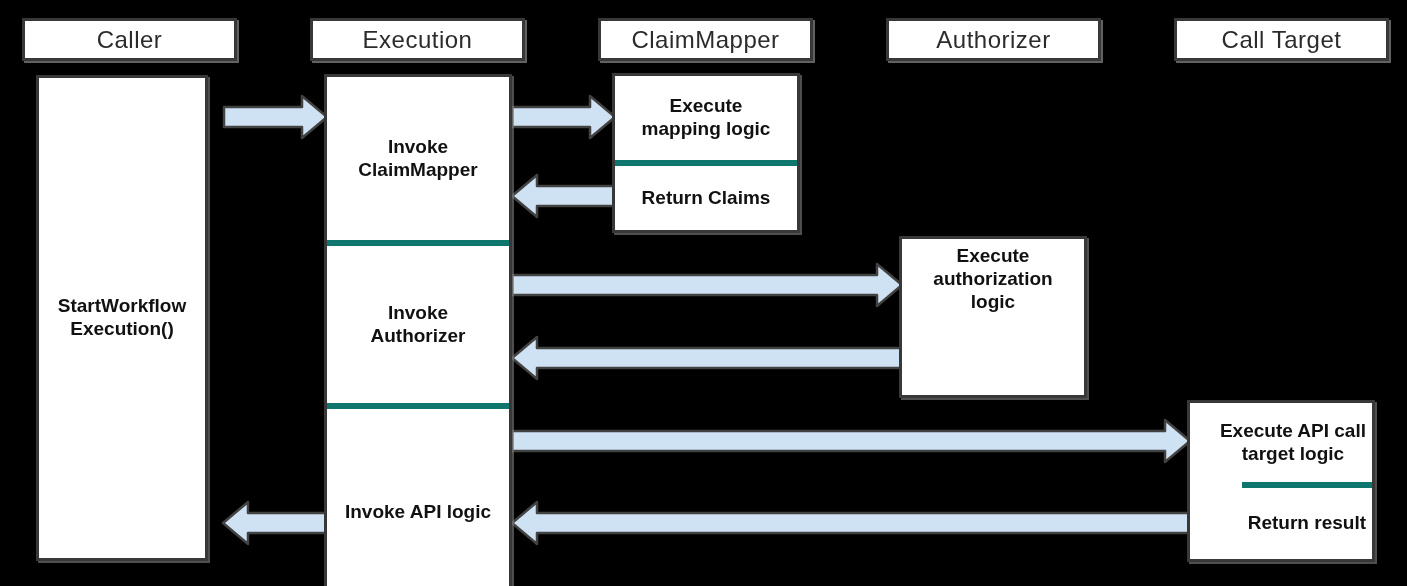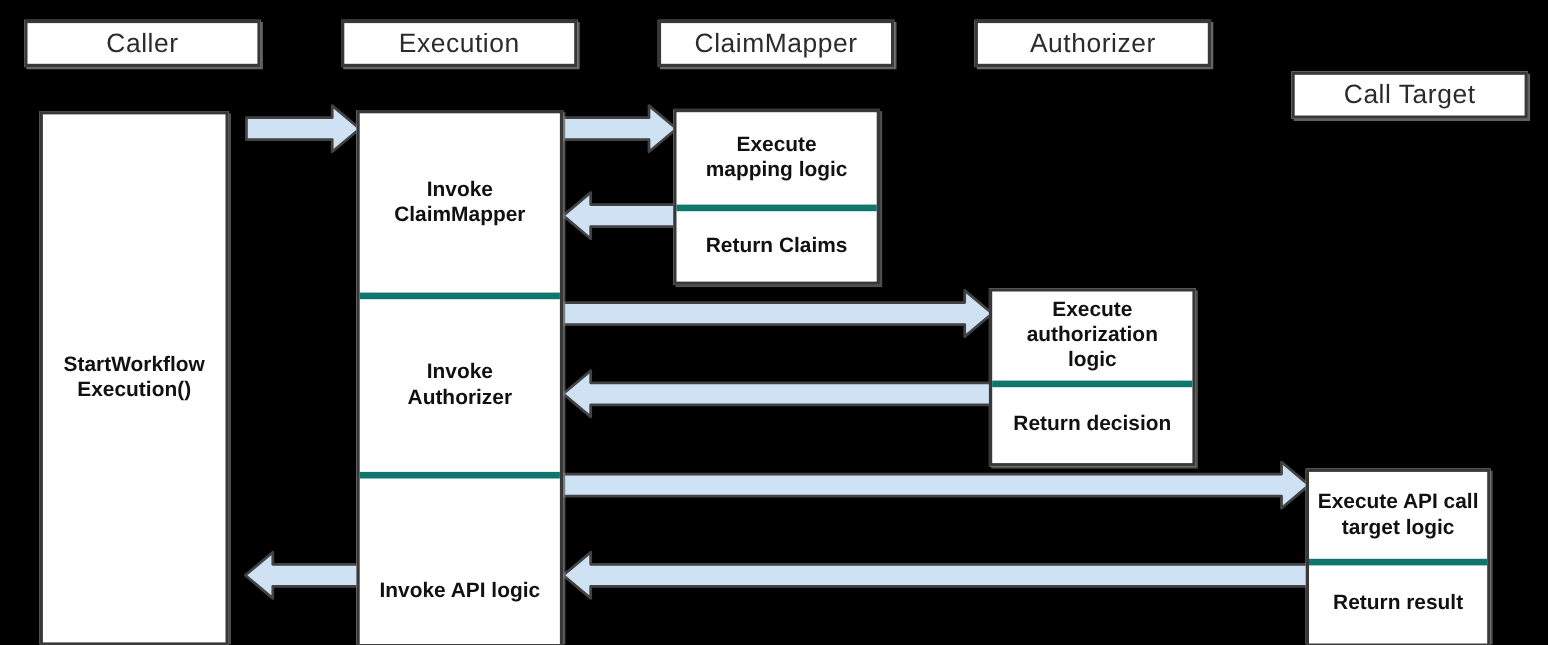--- a/index.html
+++ b/index.html
@@ -46,21 +46,20 @@
   }
   .activity-box {
     position: absolute;
     box-sizing: border-box;
     background: #ffffff;
     border: 3px solid #383838;
     box-shadow: 2px 2px 0 rgba(130,130,130,0.6);
     display: flex;
     flex-direction: column;
     z-index: 2;
-    margin-top: 26px;
   }
   .segment {
     box-sizing: border-box;
     display: flex;
     align-items: center;
     justify-content: center;
     text-align: center;
     font-weight: 700;
     font-size: 19px;
     line-height: 1.2;
@@ -71,27 +70,27 @@
   .segment + .segment {
     border-top: 6px solid #0f766e;
   }
   .fill-rest { flex: 1 1 auto; }
 
   
   .hdr-caller      { left: 22px; }
   .hdr-frontend    { left: 310px; }
   .hdr-claimmapper { left: 598px; }
   .hdr-authorizer  { left: 886px; }
-  .hdr-calltarget  { left: 1174px; margin-top: 47px; }
+  .hdr-calltarget  { left: 1174px; }
 
   .box-caller      { left: 36px;   top: 75px;  width: 172px; height: 486px; }
   .box-frontend    { left: 324px;  top: 74px;  width: 188px; height: 545px; }
   .box-claimmapper { left: 612px;  top: 73px;  width: 188px; height: 160px; }
   .box-authorizer  { left: 899px;  top: 236px; width: 188px; height: 162px; }
-  .box-calltarget  { left: 1187px; top: 400px; width: 168px; height: 162px; }
+  .box-calltarget  { left: 1187px; top: 400px; width: 188px; height: 162px; align-items: flex-end; }
 
   .seg-frontend-1    { height: 163px; }
   .seg-frontend-2    { height: 163px; }
   .seg-claimmapper-1 { height: 84px; }
   .seg-authorizer-1  { height: 81px; }
   .seg-calltarget-1  { height: 79px; }
 </style>
 </head>
 <body style="background: rgb(0, 0, 0);">
 
@@ -130,21 +129,20 @@
   <div class="activity-box box-claimmapper">
     <div class="segment seg-claimmapper-1">Execute
 mapping logic</div>
     <div class="segment fill-rest">Return Claims</div>
   </div>
 
   <div class="activity-box box-authorizer">
     <div class="segment seg-authorizer-1">Execute
 authorization
 logic</div>
-    <div class="segment fill-rest">Return decision</div>
   </div>
 
   <div class="activity-box box-calltarget">
     <div class="segment seg-calltarget-1">Execute API call
 target logic</div>
     <div class="segment fill-rest">Return result</div>
   </div>
 
 </div>
 

